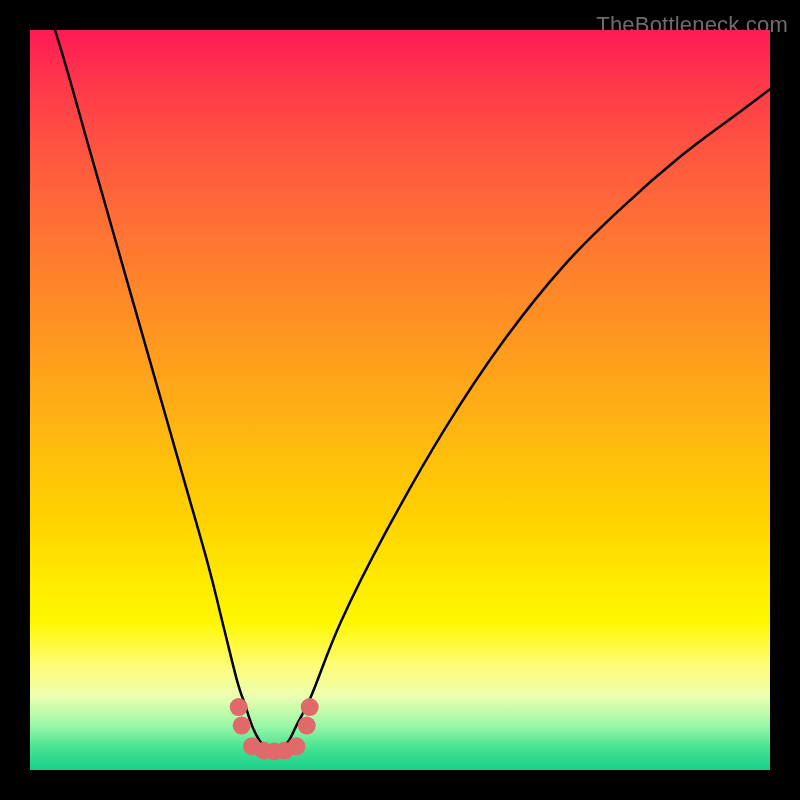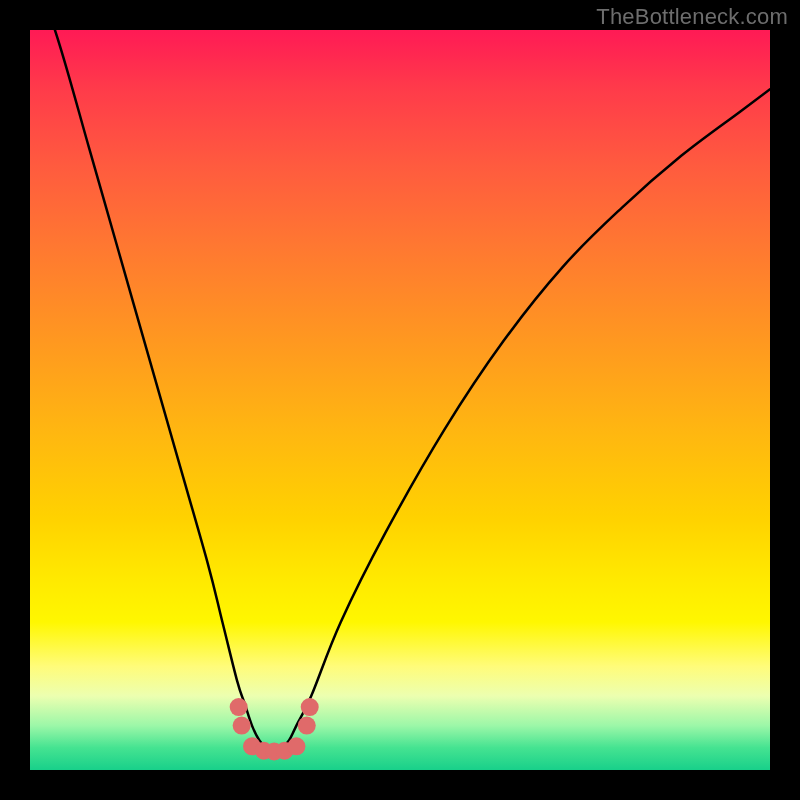--- a/index.html
+++ b/index.html
@@ -43,21 +43,21 @@
       #fff700 80%,
       #fffc7a 86%,
       #ecffb0 90%,
       #9cf7a8 94%,
       #45e391 97%,
       #18d08a 100%
     );
   }
   .watermark {
     position: absolute;
-    top: 4px;
+    top: 12px;
     right: 12px;
     color: #6d6d6d;
     font-size: 22px;
     font-weight: 500;
     letter-spacing: 0.2px;
     user-select: none;
   }
   svg.curve {
     position: absolute;
     inset: 0;

